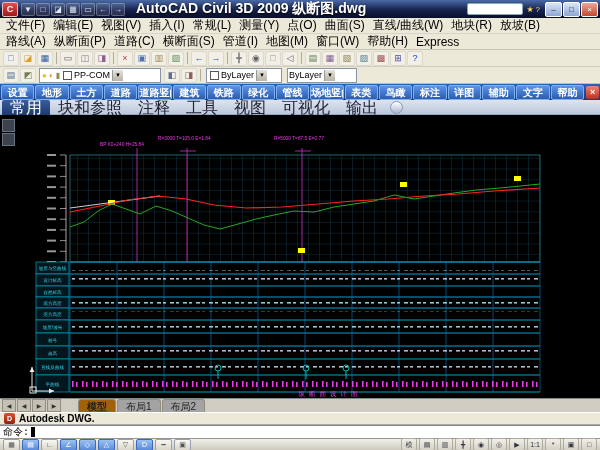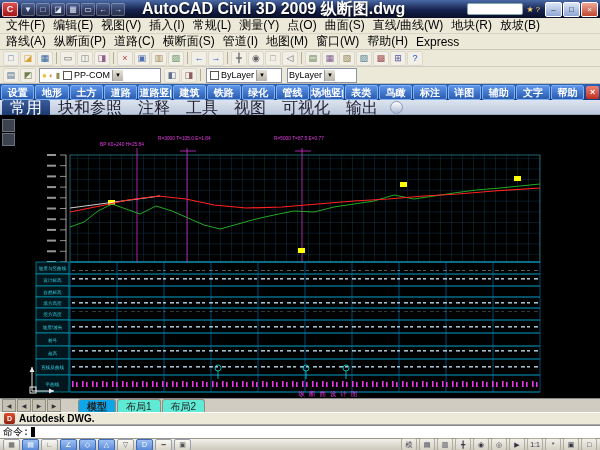--- a/index.html
+++ b/index.html
@@ -6,21 +6,21 @@
   body{width:600px;height:450px;position:relative;overflow:hidden;
        font-family:"Liberation Sans",sans-serif;background:#ece9d8;}
   .bar{position:absolute;left:0;right:0;display:flex;align-items:center;box-sizing:border-box;}
 
   
   #titlebar{top:0;height:18px;background:linear-gradient(#4a6aa6,#16224e 55%,#090f28);color:#fff;padding:0 2px;}
   .logo{width:14px;height:13px;background:linear-gradient(#e05050,#a01818);border:1px solid #f0c0c0;border-radius:2px;
         color:#fff;font-size:9px;font-weight:bold;display:flex;align-items:center;justify-content:center;margin-right:3px;}
   .qat-i{width:12px;height:11px;font-size:8px;color:#dfe6f4;display:flex;align-items:center;justify-content:center;
          background:rgba(255,255,255,.12);border:1px solid rgba(255,255,255,.25);border-radius:2px;margin-right:1px;}
-  #titlebar .title{font-size:16px;font-weight:bold;margin-left:16px;white-space:nowrap;text-shadow:0 1px 2px #000;}
+  #titlebar .title{font-size:14px;font-weight:bold;margin-left:10px;white-space:nowrap;text-shadow:0 1px 2px #000;}
   .flexspace{flex:1;}
   .ic-field{width:54px;height:10px;background:#fff;border:1px solid #8aa;border-radius:2px;margin-right:2px;}
   .ic-ico{font-size:8px;color:#ffd860;margin:0 1px;}
   .winbtns{display:flex;gap:1px;margin-left:4px;}
   .wb{width:15px;height:13px;background:linear-gradient(#dce6f8,#8fa6d4);border:1px solid #fff;border-radius:2px;
       font-size:8px;color:#123;display:flex;align-items:center;justify-content:center;}
   .wb-close{background:linear-gradient(#f0a898,#c04830);color:#fff;}
 
   
   #menubar1{top:18px;height:16px;background:#ece9d8;border-bottom:1px solid #d8d4c8;padding:0 2px;}
@@ -54,23 +54,23 @@
 
   
   #drawing{position:absolute;top:115px;height:283px;left:0;right:0;background:#000;}
   #dwg{position:absolute;left:0;top:0;}
   .pal-ico{position:absolute;width:11px;height:11px;background:#3c424e;border:1px solid #6a7282;left:2px;}
 
   
   #layouttabs{top:398px;height:14px;background:#d0ccc2;border-top:1px solid #888;padding-left:2px;}
   .nav-b{width:12px;height:11px;background:#c4c0b4;border:1px solid #909080;font-size:6px;display:flex;
          align-items:center;justify-content:center;color:#333;margin-right:1px;}
-  .ltab{font-size:10px;padding:0 8px;height:13px;line-height:13px;background:#5eead4;border:1px solid #908c80;
+  .ltab{font-size:10px;padding:0 8px;height:13px;line-height:13px;background:#a3a3a3;border:1px solid #908c80;
         border-bottom:none;border-radius:3px 3px 0 0;margin-left:1px;color:#222;}
-  .ltab.active{background:#0ea5e9;font-weight:bold;margin-left:16px;}
+  .ltab.active{background:#a16207;font-weight:bold;margin-left:16px;}
 
   
   #notice{top:412px;height:13px;background:#ece9d8;border-top:1px solid #fff;border-bottom:1px solid #aaa;
           font-size:10px;gap:4px;padding:0 4px;white-space:nowrap;overflow:hidden;}
   .dwg-ico{width:11px;height:11px;background:linear-gradient(#e05030,#902010);border-radius:2px;color:#fff;
            font-size:7px;font-weight:bold;display:flex;align-items:center;justify-content:center;flex:none;}
   #notice b{font-size:10px;}
   #cmdline{top:425px;height:13px;background:#fff;border-top:1px solid #888;font-family:"DejaVu Sans Mono",monospace;
            font-size:10px;padding:0 3px;color:#000;}
   .caret{width:4px;height:10px;background:#000;margin-left:2px;}

